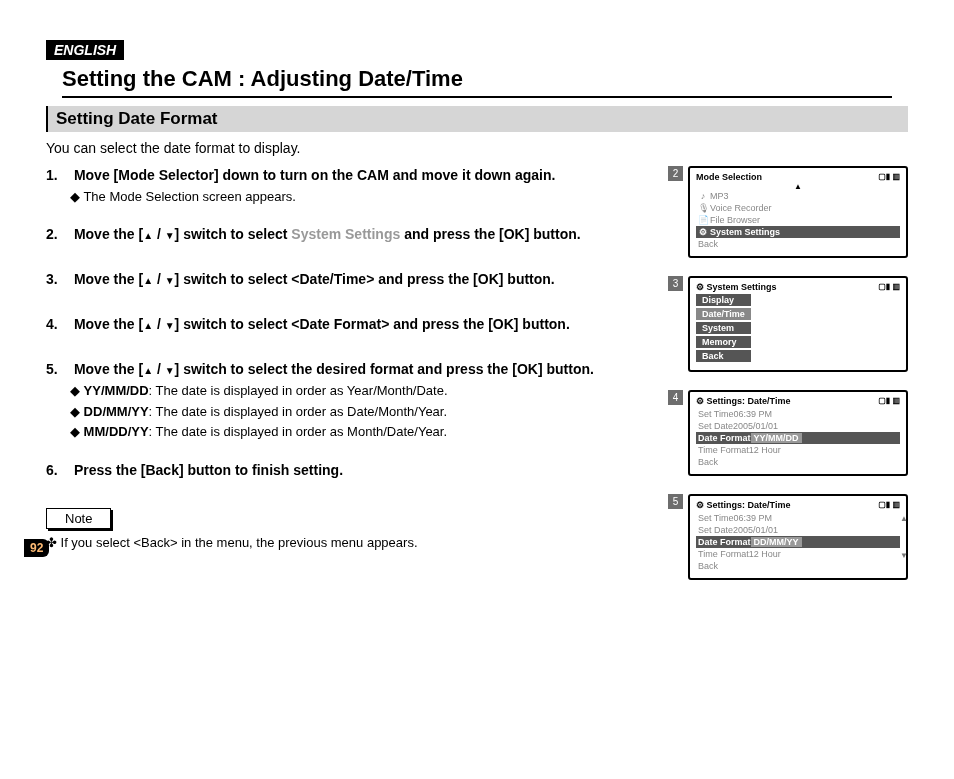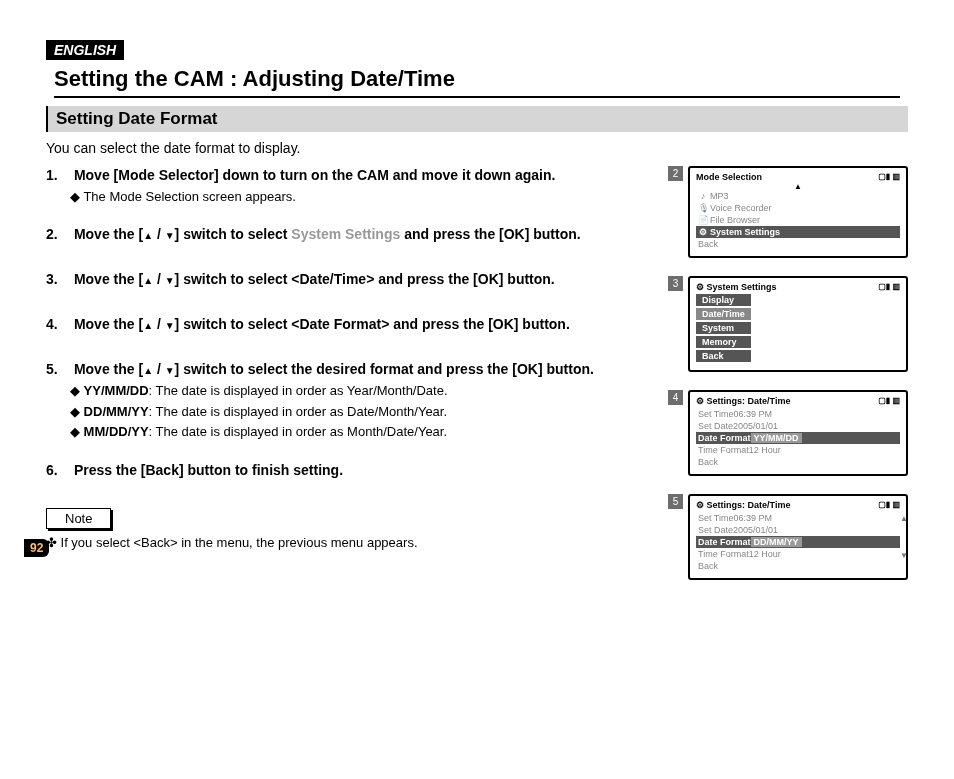--- a/index.html
+++ b/index.html
@@ -1,18 +1,18 @@
 <!DOCTYPE html>
 <html><head>
 <meta charset="utf-8">
 <style>
   body{margin:0;font-family:Arial,Helvetica,sans-serif;background:#fff;color:#000}
   .page{position:relative;width:954px;height:581px;margin:0 auto;padding:40px 46px 30px 46px;box-sizing:border-box}
   .lang{display:inline-block;background:#000;color:#fff;font-weight:bold;padding:2px 8px;font-size:14px;font-style:italic}
-  .title{font-size:22px;font-weight:bold;margin:6px 8px 4px;border-bottom:2px solid #000;padding-bottom:4px}
+  .title{font-size:22px;font-weight:bold;margin:6px 16px 4px;border-bottom:2px solid #000;padding-bottom:4px}
   .section-title{background:#d6d6d6;margin:8px 0 8px;padding:3px 8px;font-size:17px;font-weight:bold;border-left:2px solid #000}
   .intro{font-size:14px;margin:6px 0 10px}
   .cols{display:flex;gap:12px}
   .left{flex:1;min-width:0;font-size:14px}
   .right{width:220px;flex:0 0 220px;position:relative}
   ol.steps{list-style:none;margin:0;padding:0;counter-reset:step}
   ol.steps>li{counter-increment:step;margin-bottom:26px;line-height:1.35}
   ol.steps>li::before{content:counter(step)".";font-weight:bold;display:inline-block;width:24px}
   ol.steps .head{font-weight:bold}
   ol.steps .sub{margin:3px 0 0 24px;font-size:13px}

